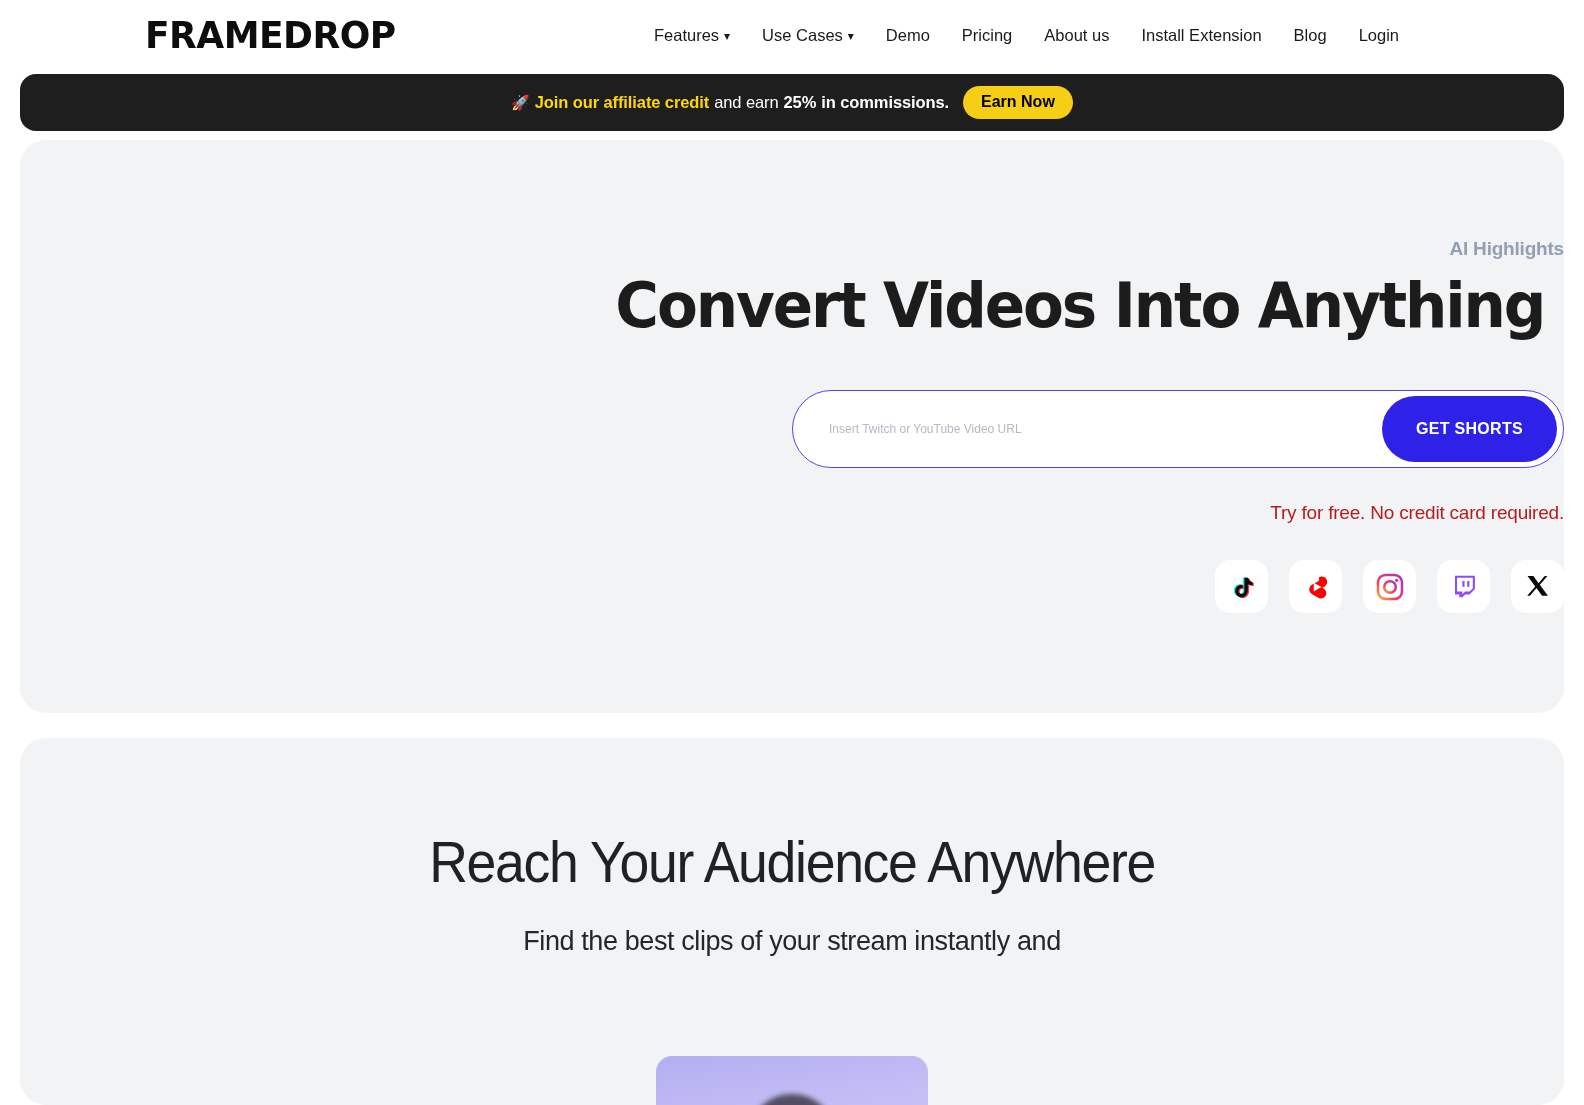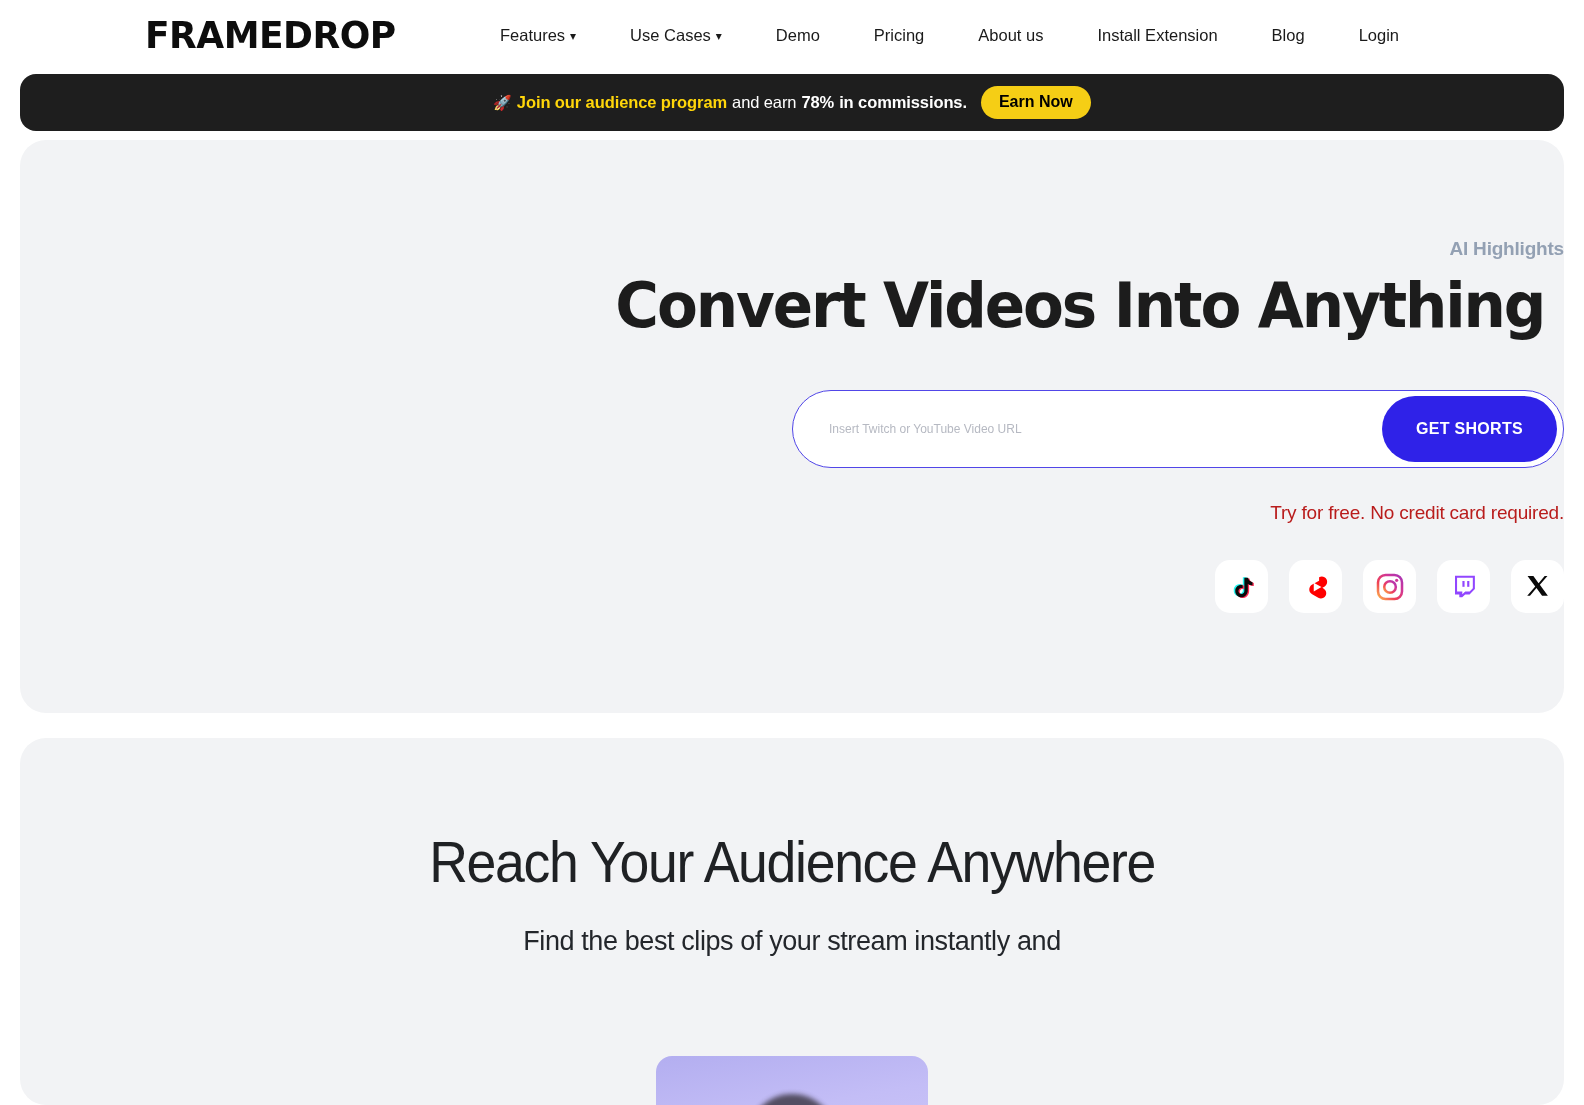--- a/index.html
+++ b/index.html
@@ -31,21 +31,21 @@
     color: #0d0d0d;
     transform: scaleX(1.06) scaleY(1.12);
     transform-origin: left center;
     white-space: nowrap;
     line-height: 1;
   }
   .nav {
     margin-left: auto;
     display: flex;
     align-items: center;
-    gap: 54px;
+    gap: 32px;
     padding-right: 145px;
   }
   .nav-item {
     font-size: 16.5px;
     color: #1a1a1a;
     white-space: nowrap;
     display: inline-flex;
     align-items: center;
     gap: 5px;
     cursor: pointer;
@@ -269,23 +269,23 @@
       <span class="nav-item">About us</span>
       <span class="nav-item">Install Extension</span>
       <span class="nav-item">Blog</span>
       <span class="nav-item">Login</span>
     </nav>
   </div>
 
   <div class="banner">
     <span class="banner-text">
       <span class="rocket">🚀</span>
-      <span class="hl-yellow">Join our audience program</span>
+      <span class="hl-yellow">Join our affiliate credit</span>
       <span class="reg">and earn</span>
-      <span>78%</span>
+      <span>25%</span>
       <span>in commissions.</span>
     </span>
     <button class="earn-btn">Earn Now</button>
   </div>
 
   <section class="hero">
     <div class="eyebrow">AI Highlights</div>
     <h1 class="headline">Convert Videos Into Anything</h1>
 
     <div class="url-form">

